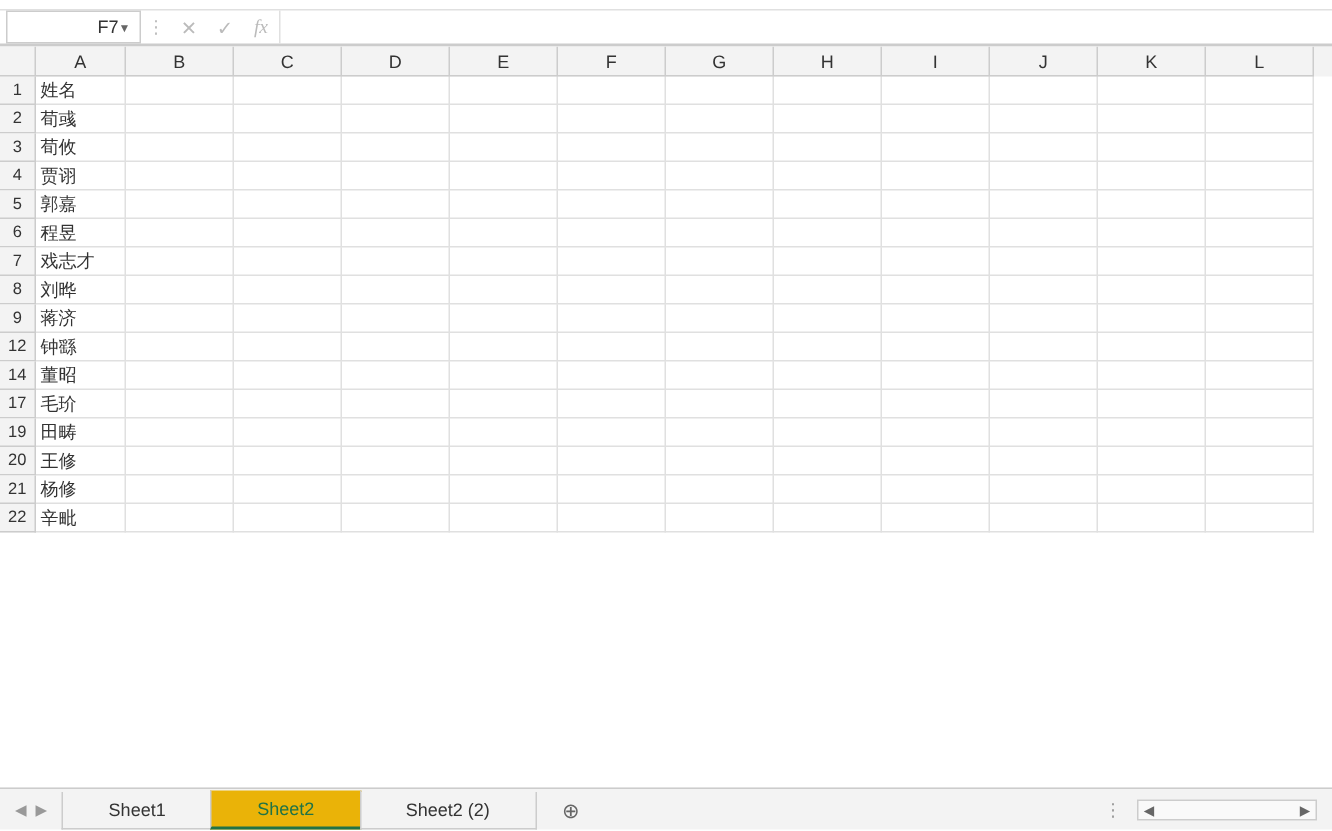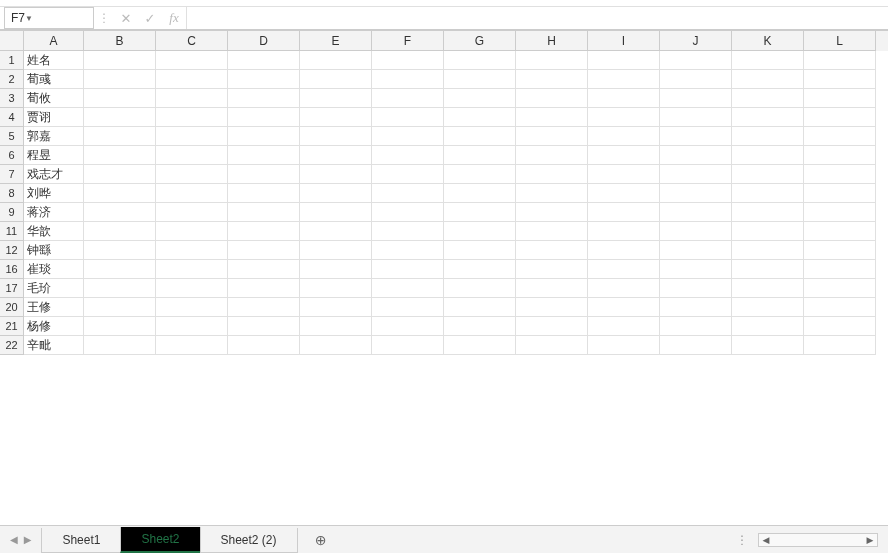--- a/index.html
+++ b/index.html
@@ -1,19 +1,19 @@
 <!DOCTYPE html>
 <html><head>
 <meta charset="utf-8">
 <style>
   * { box-sizing: border-box; margin: 0; padding: 0; }
   html, body { width: 888px; height: 554px; overflow: hidden; font-family: Arial, "Microsoft YaHei", sans-serif; font-size: 12px; background: #fff; color: #333; }
   
   .formula-bar { display: flex; align-items: center; height: 24px; border-bottom: 1px solid #ccc; border-top: 1px solid #e0e0e0; margin-top: 6px; }
-  .name-box { width: 90px; height: 22px; border: 1px solid #ccc; display: flex; align-items: center; padding: 0 6px; justify-content: flex-start; margin-left: 4px; }
+  .name-box { width: 90px; height: 22px; border: 1px solid #ccc; display: flex; align-items: center; padding: 0 6px; justify-content: flex-end; margin-left: 4px; }
   .name-box-text { font-size: 12px; }
   .name-box-arrow { font-size: 8px; color: #666; }
   .fb-sep { width: 20px; display: flex; justify-content: center; color: #bbb; }
   .fb-btn { width: 24px; height: 22px; display: flex; align-items: center; justify-content: center; color: #bbb; font-size: 13px; }
   .fb-btn.fx { font-style: italic; font-family: "Times New Roman", serif; }
   .fb-input { flex: 1; height: 22px; border-left: 1px solid #e0e0e0; padding: 0 6px; display: flex; align-items: center; }
   
   .grid-area { position: relative; height: 495px; overflow: hidden; border-top: 1px solid #ccc; }
   .col-headers { display: flex; height: 20px; position: sticky; top: 0; background: #f3f3f3; }
   .corner { width: 24px; height: 20px; border-right: 1px solid #ccc; border-bottom: 1px solid #ccc; background: #f3f3f3; }
@@ -23,22 +23,22 @@
   .rows { }
   .row { display: flex; height: 19px; }
   .row-h { width: 24px; height: 19px; border-right: 1px solid #ccc; border-bottom: 1px solid #ccc; display: flex; align-items: center; justify-content: center; background: #f3f3f3; font-size: 11px; color: #333; }
   .cell { width: 72px; height: 19px; border-right: 1px solid #e0e0e0; border-bottom: 1px solid #e0e0e0; padding: 0 3px; display: flex; align-items: center; font-size: 12px; overflow: hidden; white-space: nowrap; }
   .cell.narrow { width: 60px; }
   
   .sheet-tabs { display: flex; align-items: center; height: 28px; border-top: 1px solid #ccc; background: #f3f3f3; }
   .tab-nav { display: flex; gap: 6px; padding: 0 10px; color: #999; font-size: 10px; }
   .tab-nav-btn { cursor: pointer; }
   .tabs-list { display: flex; height: 100%; align-items: flex-end; }
-  .sheet-tab { padding: 5px 20px; border: 1px solid #ccc; border-top: none; background: #f3f3f3; font-size: 12px; cursor: pointer; margin-right: -1px; position: relative; }
-  .sheet-tab.active { background: #000000; border-bottom: 2px solid #217346; color: #217346; font-weight: 500; }
+  .sheet-tab { padding: 5px 30px; border: 1px solid #ccc; border-top: none; background: #f3f3f3; font-size: 12px; cursor: pointer; margin-right: -1px; position: relative; }
+  .sheet-tab.active { background: #eab308; border-bottom: 2px solid #217346; color: #217346; font-weight: 500; }
   .add-sheet { width: 28px; display: flex; align-items: center; justify-content: center; color: #666; font-size: 14px; cursor: pointer; margin-left: 10px; }
   .tab-right { margin-left: auto; display: flex; align-items: center; gap: 10px; padding-right: 10px; color: #999; }
   .hscroll-track { width: 120px; height: 14px; border: 1px solid #ccc; background: #f9f9f9; display: flex; align-items: center; }
   .hscroll-btn { width: 14px; height: 12px; display: flex; align-items: center; justify-content: center; font-size: 9px; color: #666; }
 </style>
 </head>
 <body>
 
 <div class="formula-bar">
   <div class="name-box">
@@ -198,67 +198,67 @@
         <div class="cell"></div>
         <div class="cell"></div>
         <div class="cell"></div>
         <div class="cell"></div>
         <div class="cell"></div>
         <div class="cell"></div>
         <div class="cell"></div>
         <div class="cell"></div>
       </div>
       <div class="row">
-        <div class="row-h">11</div>
-        <div class="cell narrow">华歆</div>
-        <div class="cell"></div>
-        <div class="cell"></div>
-        <div class="cell"></div>
-        <div class="cell"></div>
-        <div class="cell"></div>
-        <div class="cell"></div>
-        <div class="cell"></div>
-        <div class="cell"></div>
-        <div class="cell"></div>
-        <div class="cell"></div>
-        <div class="cell"></div>
-      </div>
-      <div class="row">
         <div class="row-h">12</div>
         <div class="cell narrow">钟繇</div>
         <div class="cell"></div>
         <div class="cell"></div>
         <div class="cell"></div>
         <div class="cell"></div>
         <div class="cell"></div>
         <div class="cell"></div>
         <div class="cell"></div>
         <div class="cell"></div>
         <div class="cell"></div>
         <div class="cell"></div>
         <div class="cell"></div>
       </div>
       <div class="row">
-        <div class="row-h">16</div>
-        <div class="cell narrow">崔琰</div>
+        <div class="row-h">14</div>
+        <div class="cell narrow">董昭</div>
         <div class="cell"></div>
         <div class="cell"></div>
         <div class="cell"></div>
         <div class="cell"></div>
         <div class="cell"></div>
         <div class="cell"></div>
         <div class="cell"></div>
         <div class="cell"></div>
         <div class="cell"></div>
         <div class="cell"></div>
         <div class="cell"></div>
       </div>
       <div class="row">
         <div class="row-h">17</div>
         <div class="cell narrow">毛玠</div>
+        <div class="cell"></div>
+        <div class="cell"></div>
+        <div class="cell"></div>
+        <div class="cell"></div>
+        <div class="cell"></div>
+        <div class="cell"></div>
+        <div class="cell"></div>
+        <div class="cell"></div>
+        <div class="cell"></div>
+        <div class="cell"></div>
+        <div class="cell"></div>
+      </div>
+      <div class="row">
+        <div class="row-h">19</div>
+        <div class="cell narrow">田畴</div>
         <div class="cell"></div>
         <div class="cell"></div>
         <div class="cell"></div>
         <div class="cell"></div>
         <div class="cell"></div>
         <div class="cell"></div>
         <div class="cell"></div>
         <div class="cell"></div>
         <div class="cell"></div>
         <div class="cell"></div>

